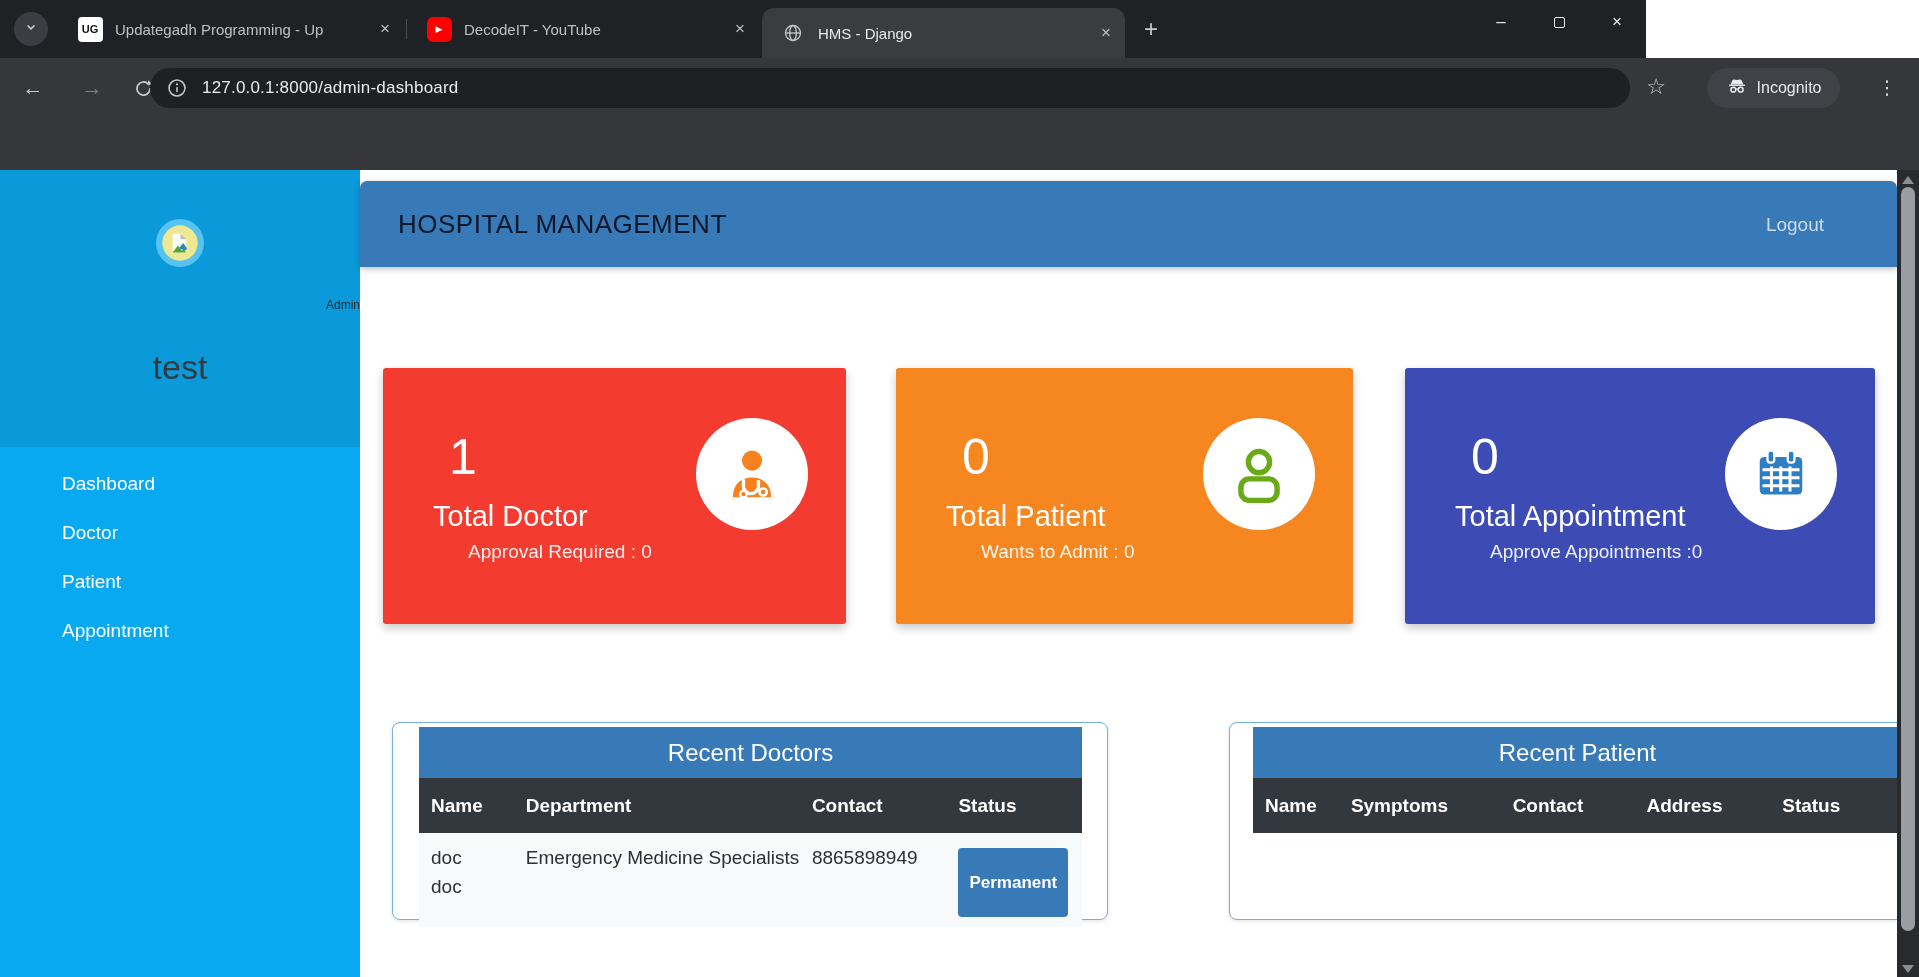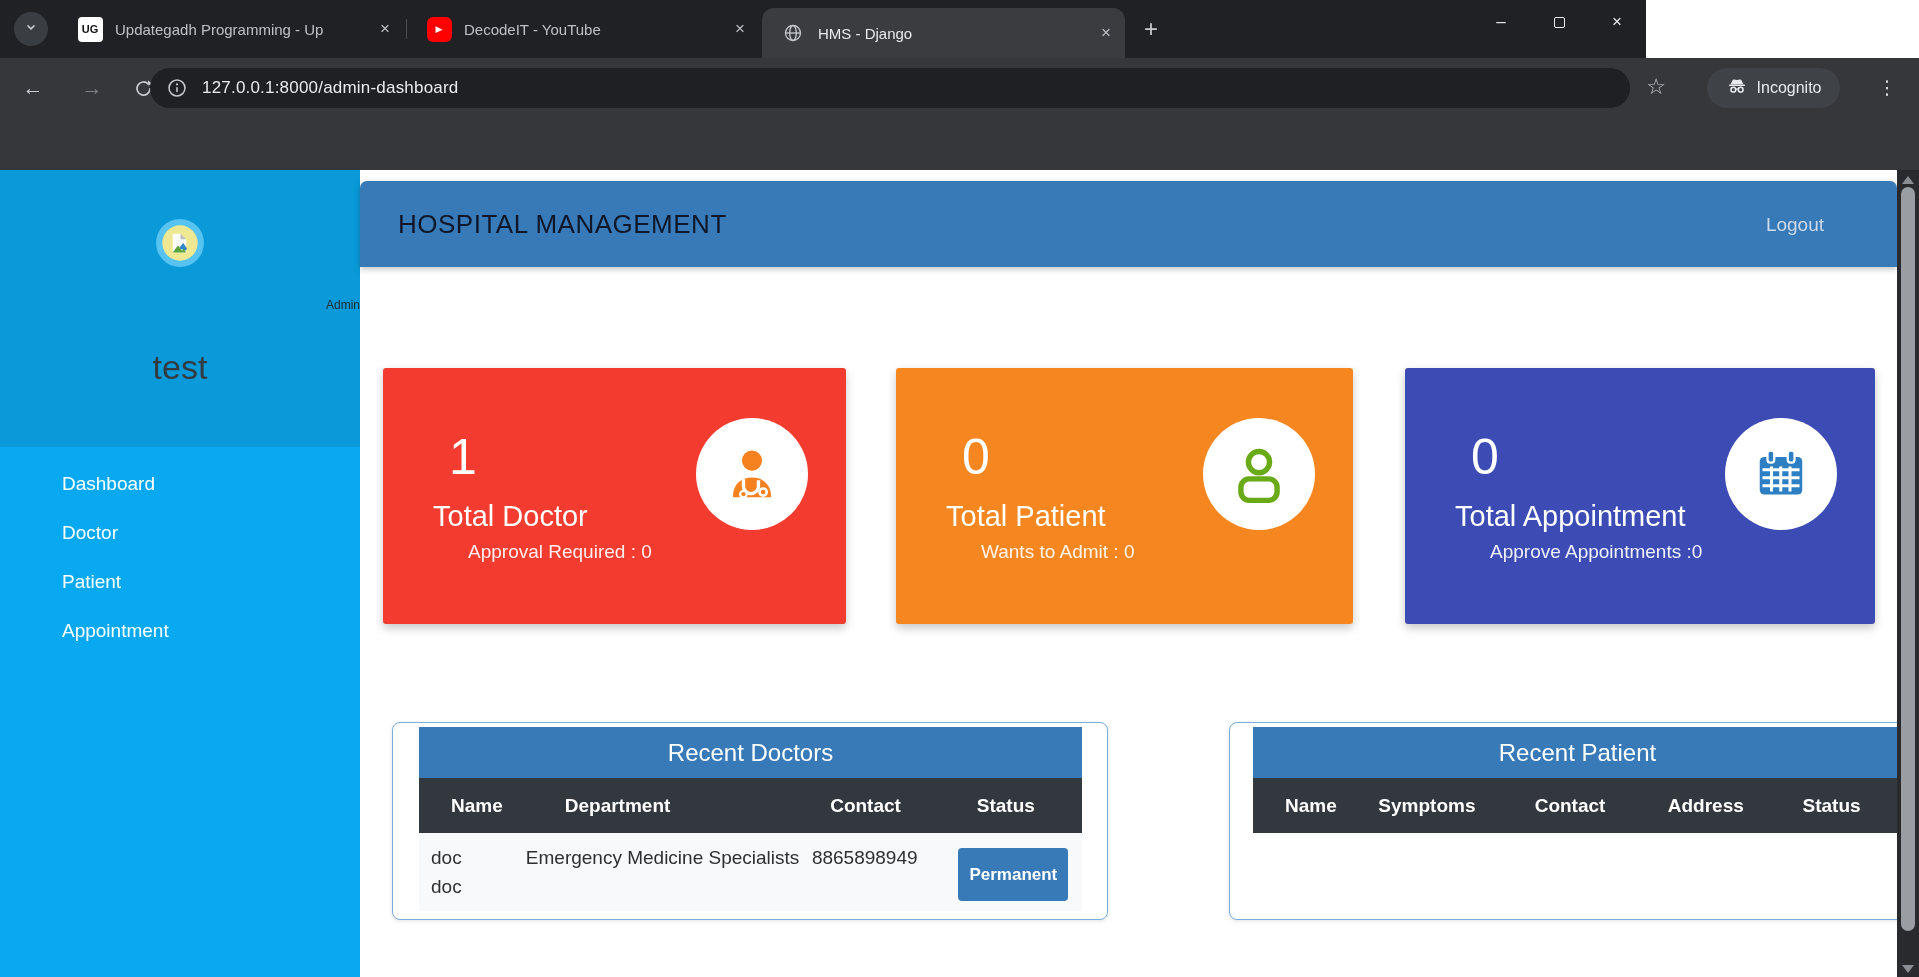--- a/index.html
+++ b/index.html
@@ -59,27 +59,27 @@
   .card-num   { position:absolute; left:66px; top:60px; font-size:50px; font-weight:400; }
   .card-title { position:absolute; left:50px; top:132px; font-size:29px; }
   .card-sub   { position:absolute; left:85px; top:173px; font-size:19px; color:rgba(255,255,255,.92); }
   .icon-circle { position:absolute; right:38px; top:50px; width:112px; height:112px; background:#fff; border-radius:50%; display:flex; align-items:center; justify-content:center; }
 
   .panel { position:absolute; top:552px; height:198px; background:#fff; border:1px solid #79aedd; border-radius:8px; box-shadow:0 1px 4px rgba(0,0,0,.12); }
   .panel-doctors  { left:32px;  width:716px; padding:4px 25px 0 26px; }
   .panel-patients { left:869px; width:704px; padding:4px 30px 0 23px; }
   .tbl-title { height:51px; line-height:51px; background:#377ab7; color:#fff; font-size:24px; text-align:center; }
   .tbl-head { height:55px; background:#33383e; display:flex; align-items:center; }
-  .tbl-head .th { color:#fff; font-size:19px; font-weight:bold; padding-left:12px;margin-left:20px; }
+  .tbl-head .th { color:#fff; font-size:19px; font-weight:bold; padding-left:12px; }
   .tbl-body { display:flex; background:#f8f9fa; }
   .tbl-body .td { font-size:19px; color:#2f2f2f; line-height:29px; padding:10px 0 10px 12px; }
   .tbl-body-empty { height:81px; background:#fff; }
   .d-c0{width:95px; padding-right:30px !important;} .d-c1{width:287px;} .d-c2{width:147px;} .d-c3{width:136px;}
   .p-c0{width:86px;} .p-c1{width:162px;} .p-c2{width:134px;} .p-c3{width:136px;} .p-c4{width:132px;}
-  .badge { display:inline-block; margin-top:5px; background:#377ab7; color:#fff; font-size:17px; font-weight:bold; padding:12px 11px; border-radius:4px; }
+  .badge { display:inline-block; margin-top:5px; background:#377ab7; color:#fff; font-size:17px; font-weight:bold; padding:20px 11px; border-radius:4px; }
 
   .scrollbar { position:absolute; right:0; top:0; width:22px; height:807px; background:#292a2d; }
   .sb-thumb { position:absolute; left:4px; top:17px; width:14px; height:744px; background:#9a9da1; border-radius:7px; }
   .sb-arrow-up { position:absolute; left:5px; top:6px; width:0; height:0; border-left:6px solid transparent; border-right:6px solid transparent; border-bottom:8px solid #8a8d91; }
   .sb-arrow-down { position:absolute; left:5px; bottom:4px; width:0; height:0; border-left:6px solid transparent; border-right:6px solid transparent; border-top:8px solid #8a8d91; }
 </style>
 </head>
 <body>
 
 <div class="tabstrip">

